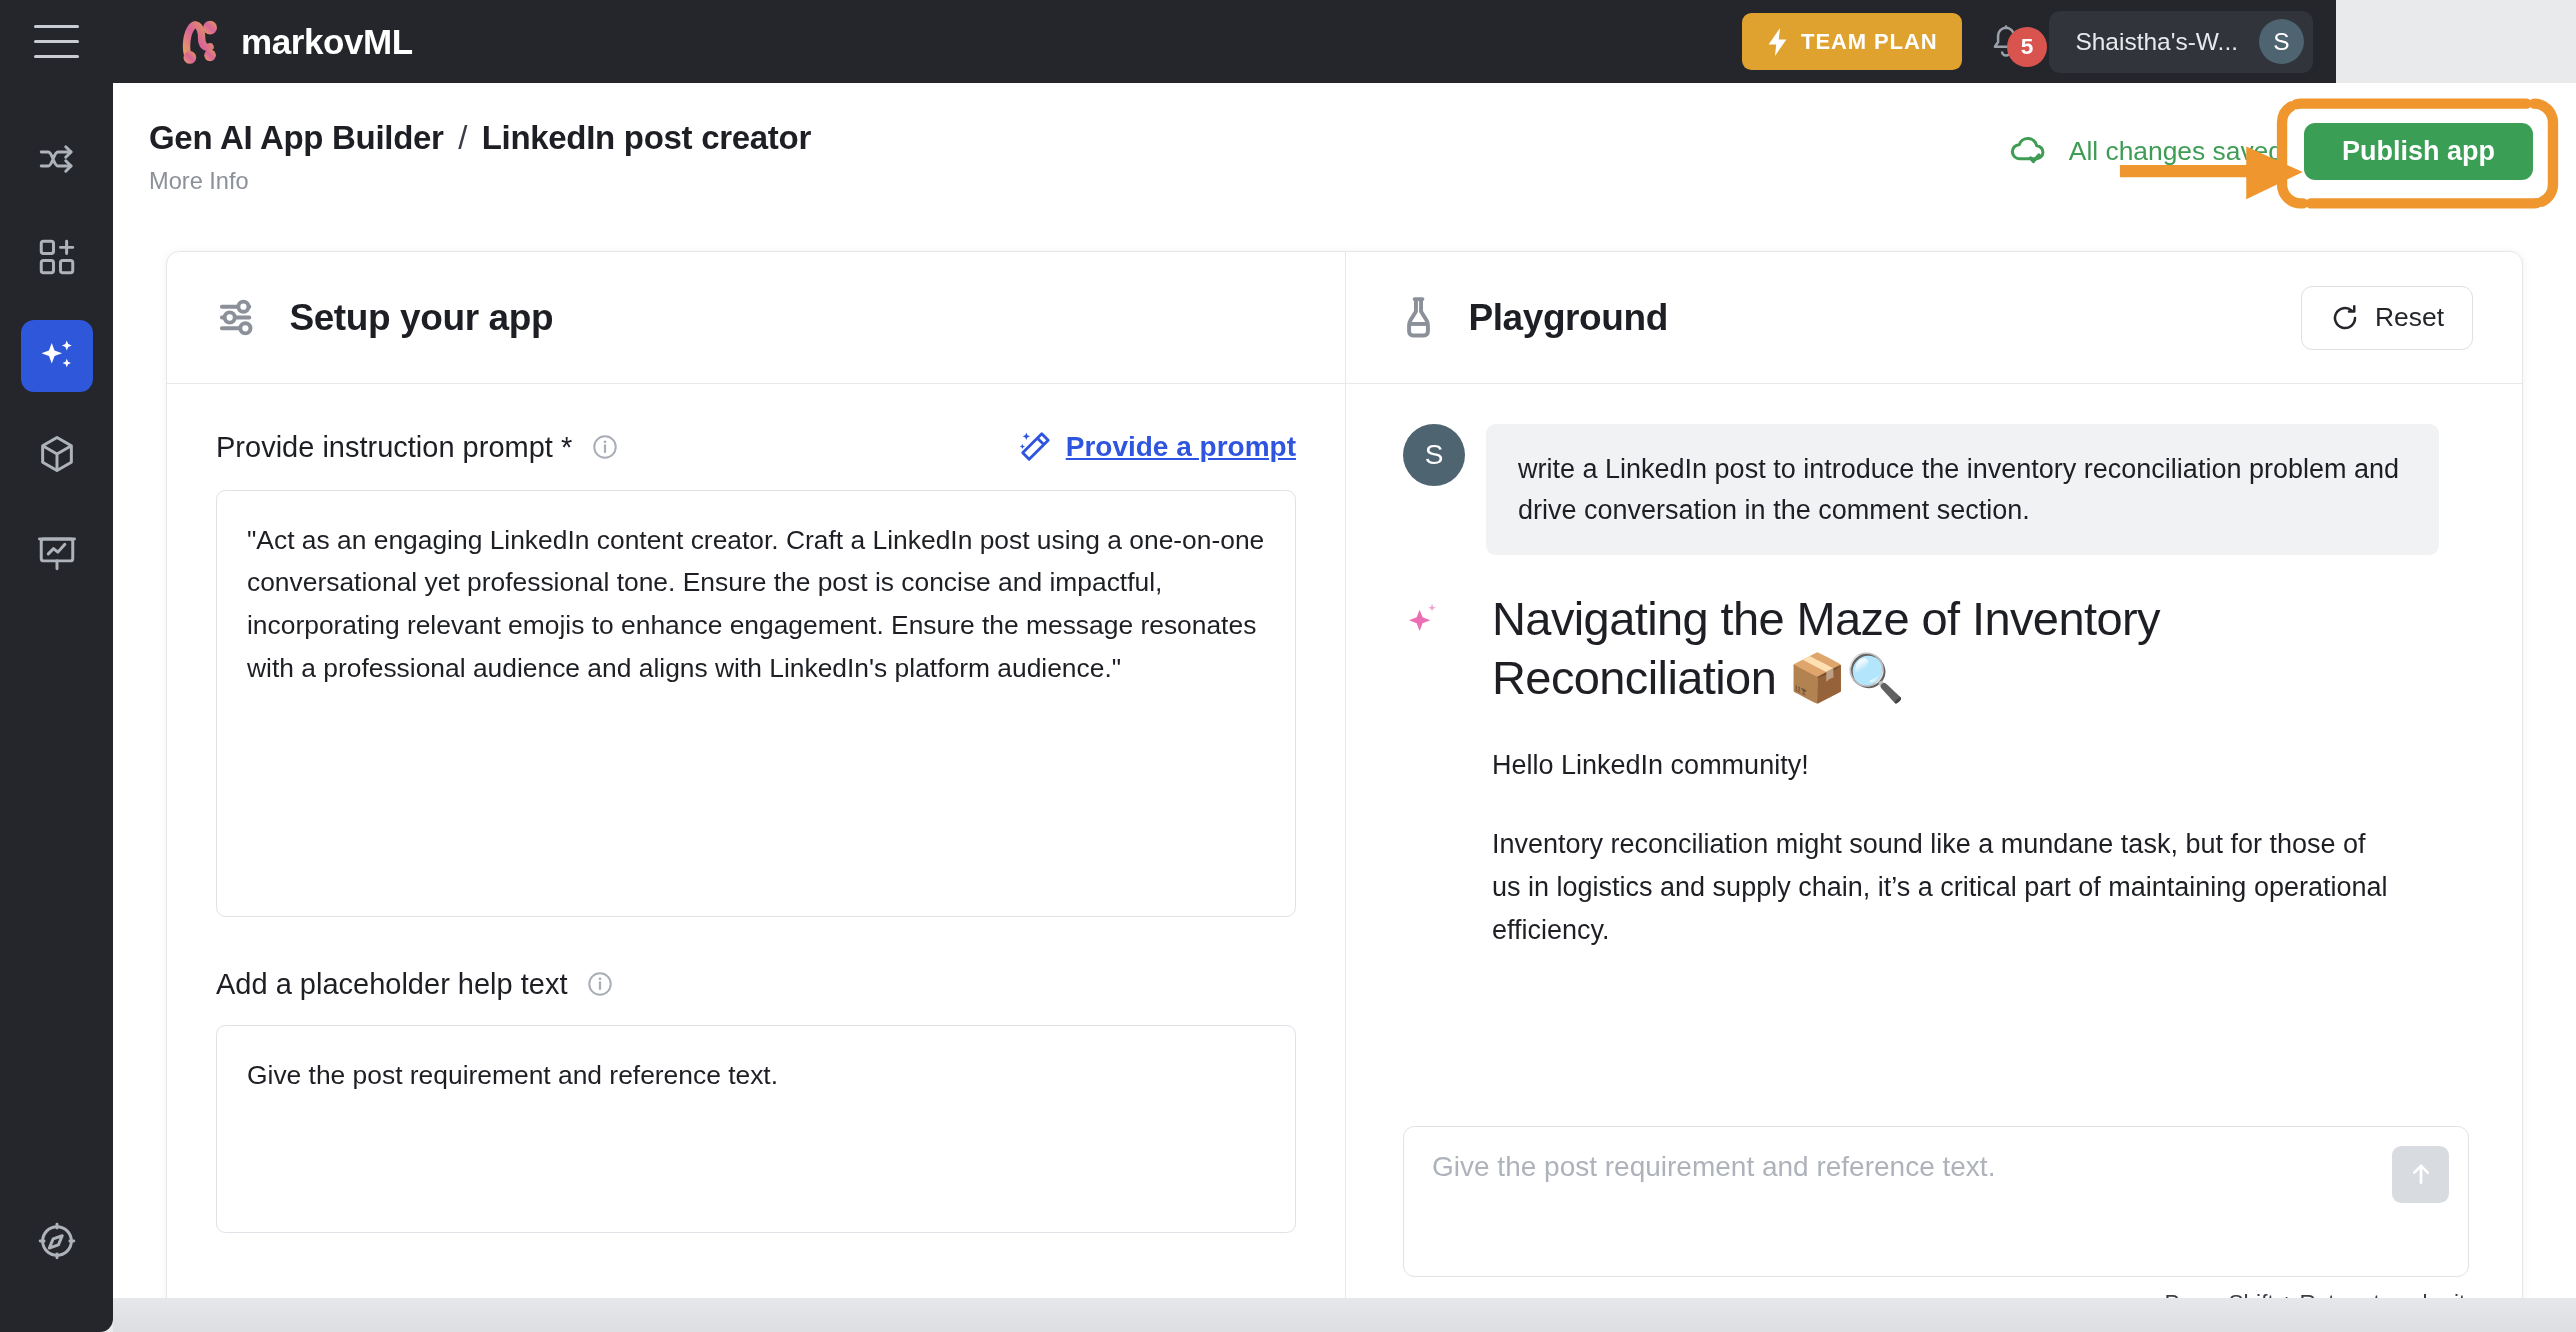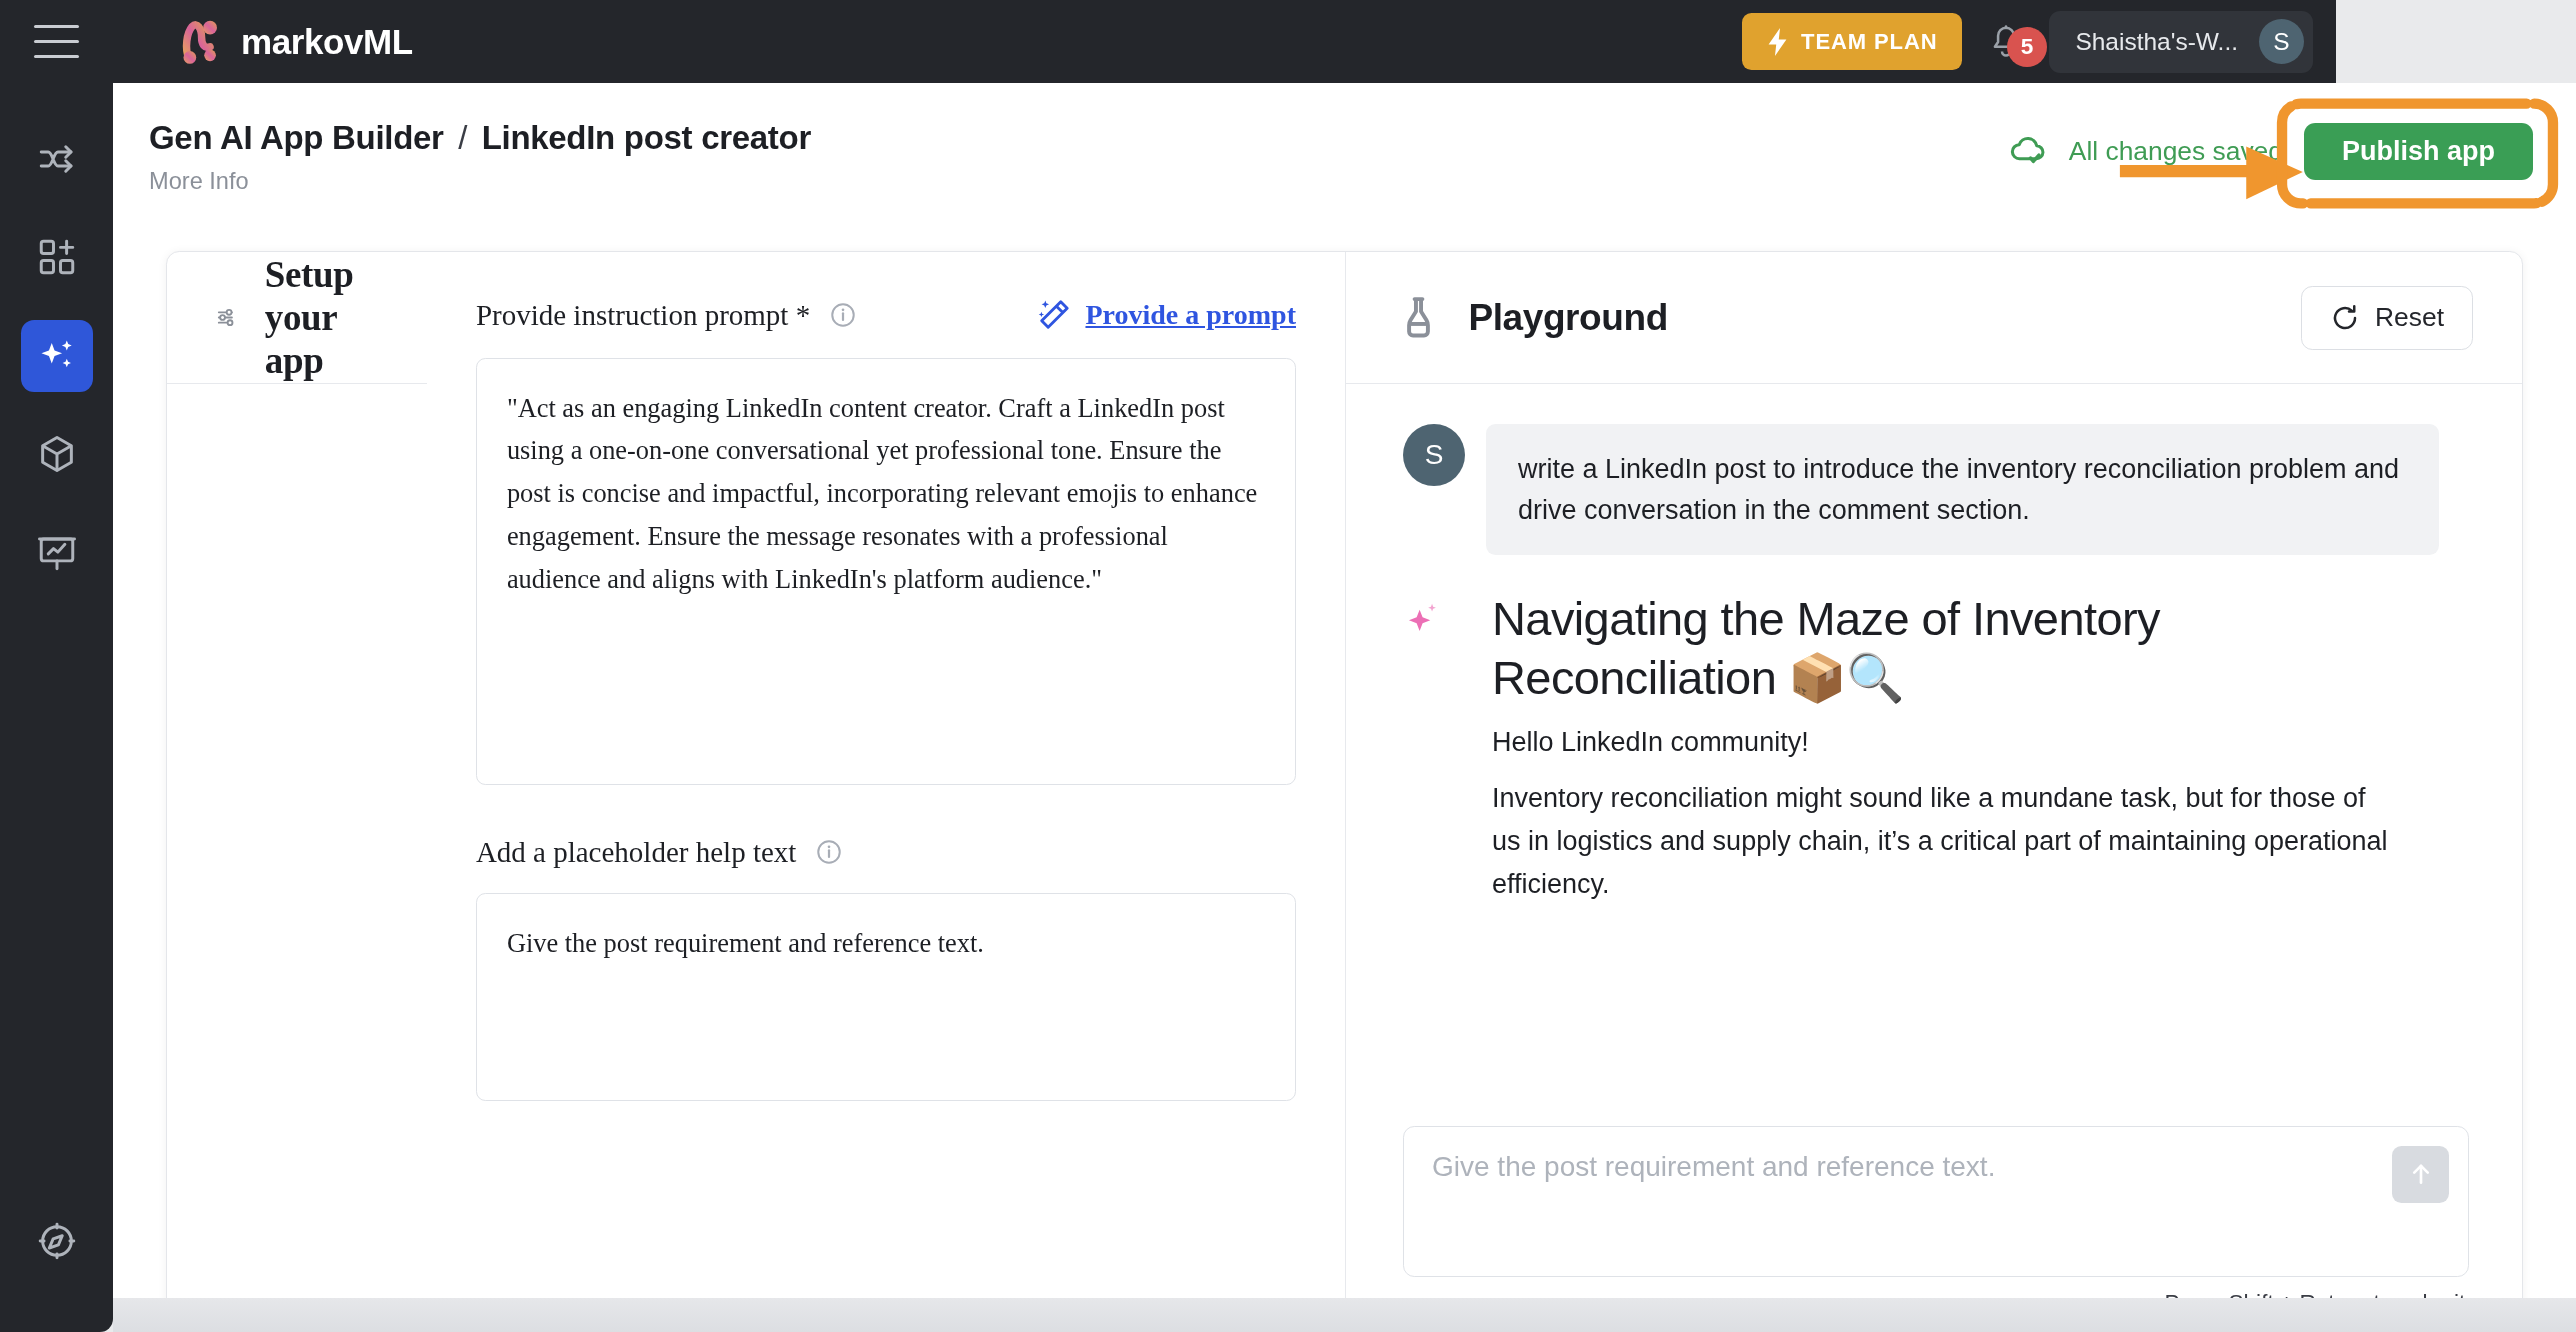--- a/index.html
+++ b/index.html
@@ -89,21 +89,21 @@
   #annot-box { left:2276px; top:98px; width:283px; height:111px; }
 
   
   .panels {
     position:absolute; left:53px; top:168px; width:2357px; height:1081px;
     display:flex; background:#ffffff;
     border:1.9px solid #e4e6ea; border-radius:13.2px 13.2px 3.8px 3.8px;
     box-shadow: 0 1.9px 9.4px rgba(20,24,35,0.06);
     overflow:hidden;
   }
-  .panel-left { width:1179px; border-right:1.9px solid #e7e9ed; display:flex; flex-direction:row;font-family:Liberation Serif, serif; }
+  .panel-left { width:1179px; border-right:1.9px solid #e7e9ed; display:flex; flex-direction:column; }
   .panel-right { flex:1; display:flex; flex-direction:column; }
 
   .panel-head {
     height:132px; display:flex; align-items:center; padding:0 49px;
     border-bottom:1.9px solid #e7e9ed;
   }
   .panel-title { font-size:37px; font-weight:700; color:#1d1f24; letter-spacing:-0.4px; margin-left:26.4px; }
   .panel-head svg.head-ic { width:47px; height:47px; }
   .reset-btn {
     margin-left:auto; border:1.9px solid #dcdfe4; background:#fff; border-radius:11.3px;
@@ -144,21 +144,21 @@
     background:#f1f2f4; border-radius:9.4px; padding:24.5px 32px;
     font-size:27px; line-height:1.52; color:#1d1f24; max-width:953px;
   }
   .ai-msg { margin-top:34px; display:flex; gap:19px; align-items:flex-start; }
   .spark-ic { width:42px; height:42px; margin-top:11.3px; flex:0 0 auto; }
   .ai-body { padding-left:28px; }
   .ai-title {
     font-size:47px; font-weight:400; color:#1d1f24; line-height:1.26; letter-spacing:-0.6px;
     max-width:896px;
   }
-  .ai-p { font-size:27px; line-height:1.6; color:#1d1f24; margin-top:13px; max-width:906px; }
+  .ai-p { font-size:27px; line-height:1.6; color:#1d1f24; margin-top:36px; max-width:906px; }
 
   .composer-wrap { position:absolute; left:57px; right:53px; bottom:15px; }
   .composer {
     position:relative; border:1.9px solid #dfe2e7; border-radius:11.3px; height:151px;
     background:#fff; padding:24.5px 104px 0 28px;
   }
   .composer-placeholder { font-size:28px; color:#aeb3bb; }
   .send-btn {
     position:absolute; right:19px; top:19px; width:57px; height:57px;
     background:#d8dbe0; border:none; border-radius:9.4px; cursor:pointer;

